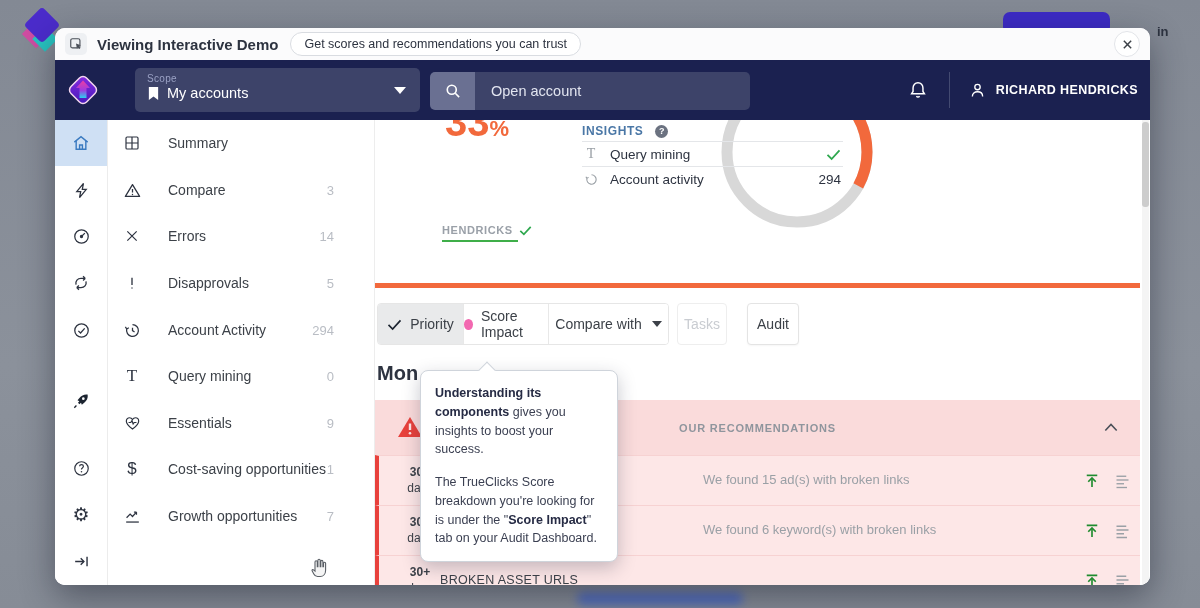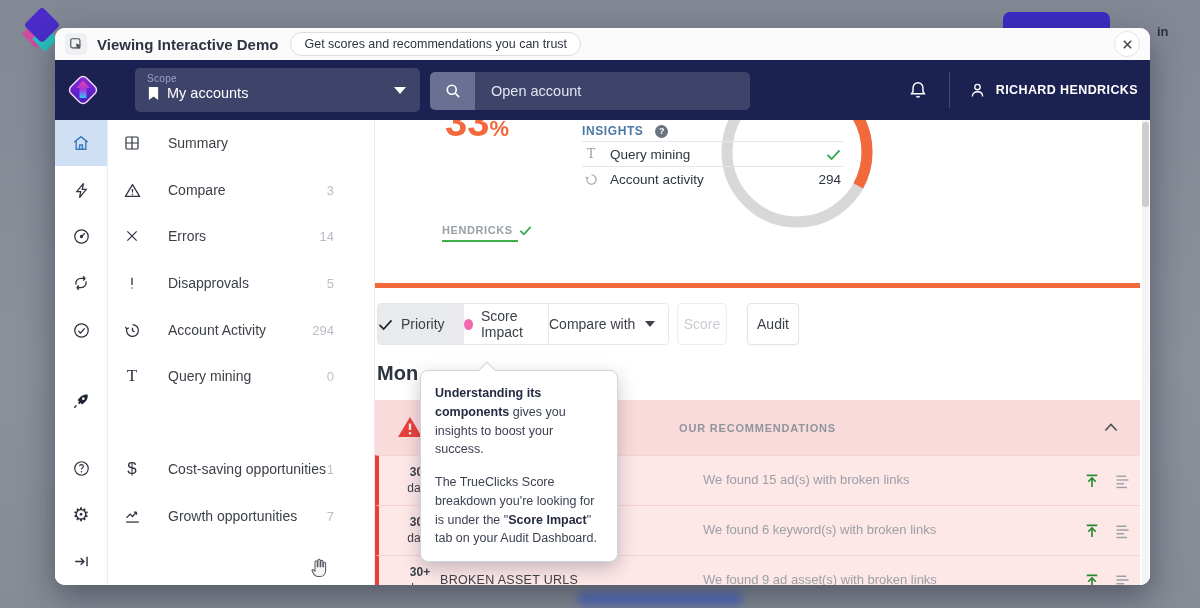--- a/index.html
+++ b/index.html
@@ -78,21 +78,21 @@
   .ins-ico { width:18px; color:#9aa0a6; display:flex; justify-content:center; }
   .ins-label { margin-left:10px; font-size:13.5px; color:#2d3340; }
   .ins-val { position:absolute; right:2px; font-size:13.5px; color:#2d3340; }
   .customize { left:67px; top:104px; display:flex; align-items:center; gap:6px;
                font-size:11px; font-weight:bold; letter-spacing:.6px; color:#9aa0a8; }
   .customize-underline { left:67px; top:120px; width:76px; height:2px; background:#3fae49; }
   .orange-bar { left:0; top:163px; width:765px; height:5px; background:#f2693c; }
 
   
   .tab-group { left:2px; top:183px; height:42px; display:flex; border:1px solid #e6e6e6; border-radius:4px; overflow:hidden; background:#fff; }
-  .tab { display:flex; align-items:center; justify-content:flex-start; gap:8px; font-size:14px; color:#3c4148; background:#fff; }
+  .tab { display:flex; align-items:center; justify-content:center; gap:8px; font-size:14px; color:#3c4148; background:#fff; }
   .tab + .tab { border-left:1px solid #e8e8e8; }
   .tab.active { background:#e9eaeb; }
   .pink-dot { width:11px; height:11px; border-radius:50%; background:#f268b0; }
   .tab-caret { width:0; height:0; border-left:5px solid transparent; border-right:5px solid transparent; border-top:6px solid #3c4148; margin-left:2px; }
   .tab-chip { top:183px; height:42px; display:flex; align-items:center; justify-content:center; font-size:14px;
               background:#fff; border:1px solid #eeeeee; border-radius:4px; }
   .tab-chip.disabled { color:#c9ccd1; }
   .tab-chip.audit { border:1px solid #e4e4e4; color:#3c4148; box-shadow:0 1px 2px rgba(0,0,0,.04); }
 
   .section-heading { left:2px; top:242px; font-size:20px; font-weight:bold; color:#2d3340; }
@@ -325,20 +325,30 @@
           </svg>
         </span>
         <span class="menu-label">Account Activity</span>
         <span class="menu-count">294</span>
       </div>
       <div class="menu-item" style="top:233px">
         <span class="menu-ico" style="font-family:'Liberation Serif',serif;font-size:17px;">T</span>
         <span class="menu-label">Query mining</span>
         <span class="menu-count">0</span>
       </div>
+      <div class="menu-item" style="top:280px">
+        <span class="menu-ico">
+          <svg width="19" height="19" viewBox="0 0 24 24" fill="none" stroke="currentColor" stroke-width="1.5">
+            <path d="M12 19 C6.3 14.7 4.2 11.7 4.2 9 C4.2 6.4 6.1 4.7 8.3 4.7 C9.9 4.7 11.2 5.6 12 7 C12.8 5.6 14.1 4.7 15.7 4.7 C17.9 4.7 19.8 6.4 19.8 9 C19.8 11.7 17.7 14.7 12 19 Z"></path>
+            <path d="M7 10.7 H9.8 L11.3 8.3 L12.8 12.7 L14.2 10.7 H17"></path>
+          </svg>
+        </span>
+        <span class="menu-label">Essentials</span>
+        <span class="menu-count">9</span>
+      </div>
       <div class="menu-item" style="top:326px">
         <span class="menu-ico" style="font-size:17px;">$</span>
         <span class="menu-label">Cost-saving opportunities</span>
         <span class="menu-count">1</span>
       </div>
       <div class="menu-item" style="top:373px">
         <span class="menu-ico">
           <svg width="19" height="19" viewBox="0 0 24 24" fill="none" stroke="currentColor" stroke-width="1.6">
             <path d="M4 19 H20"></path>
               <path d="M4.5 13.5 L9 9 L12 12 L17 6.5"></path>
@@ -406,21 +416,21 @@
         <div class="tab" style="width:85px">
           <span class="pink-dot"></span>
           <span>Score Impact</span>
         </div>
         <div class="tab" style="width:120px">
           <span>Compare with</span>
           <span class="tab-caret"></span>
         </div>
       </div>
       <div class="abs tab-chip disabled" style="left:302px;width:50px;">
-        <span>Score</span>
+        <span>Tasks</span>
       </div>
       <div class="abs tab-chip audit" style="left:372px;width:52px;">
         <span>Audit</span>
       </div>
 
       <div class="abs section-heading">Mon</div>
 
       <div class="abs recs">
         <div class="recs-header">
           <span class="warn-tri">
@@ -472,21 +482,20 @@
                 <path d="M3 8 H19"></path>
                 <path d="M3 13 H13"></path>
                 <path d="M3 18 H17"></path>
             </svg>
           </span>
         </div>
 
         <div class="rec-row">
           <span class="rec-age"><b>30+</b><span>days</span></span>
           <span class="rec-title">BROKEN ASSET URLS</span>
-          <span class="rec-desc">We found 9 ad asset(s) with broken links</span>
           <span class="rec-actions">
             <svg width="18" height="18" viewBox="0 0 24 24" fill="none" stroke="#1f8b2e" stroke-width="2.2">
               <path d="M5 4.5 H19"></path>
                 <path d="M12 20 V8.5"></path>
                 <path d="M7 13 L12 8 L17 13"></path>
             </svg>
             <svg width="17" height="15" viewBox="0 0 22 20" fill="none" stroke="#9aa0a6" stroke-width="1.8">
               <path d="M3 3 H16"></path>
                 <path d="M3 8 H19"></path>
                 <path d="M3 13 H13"></path>

